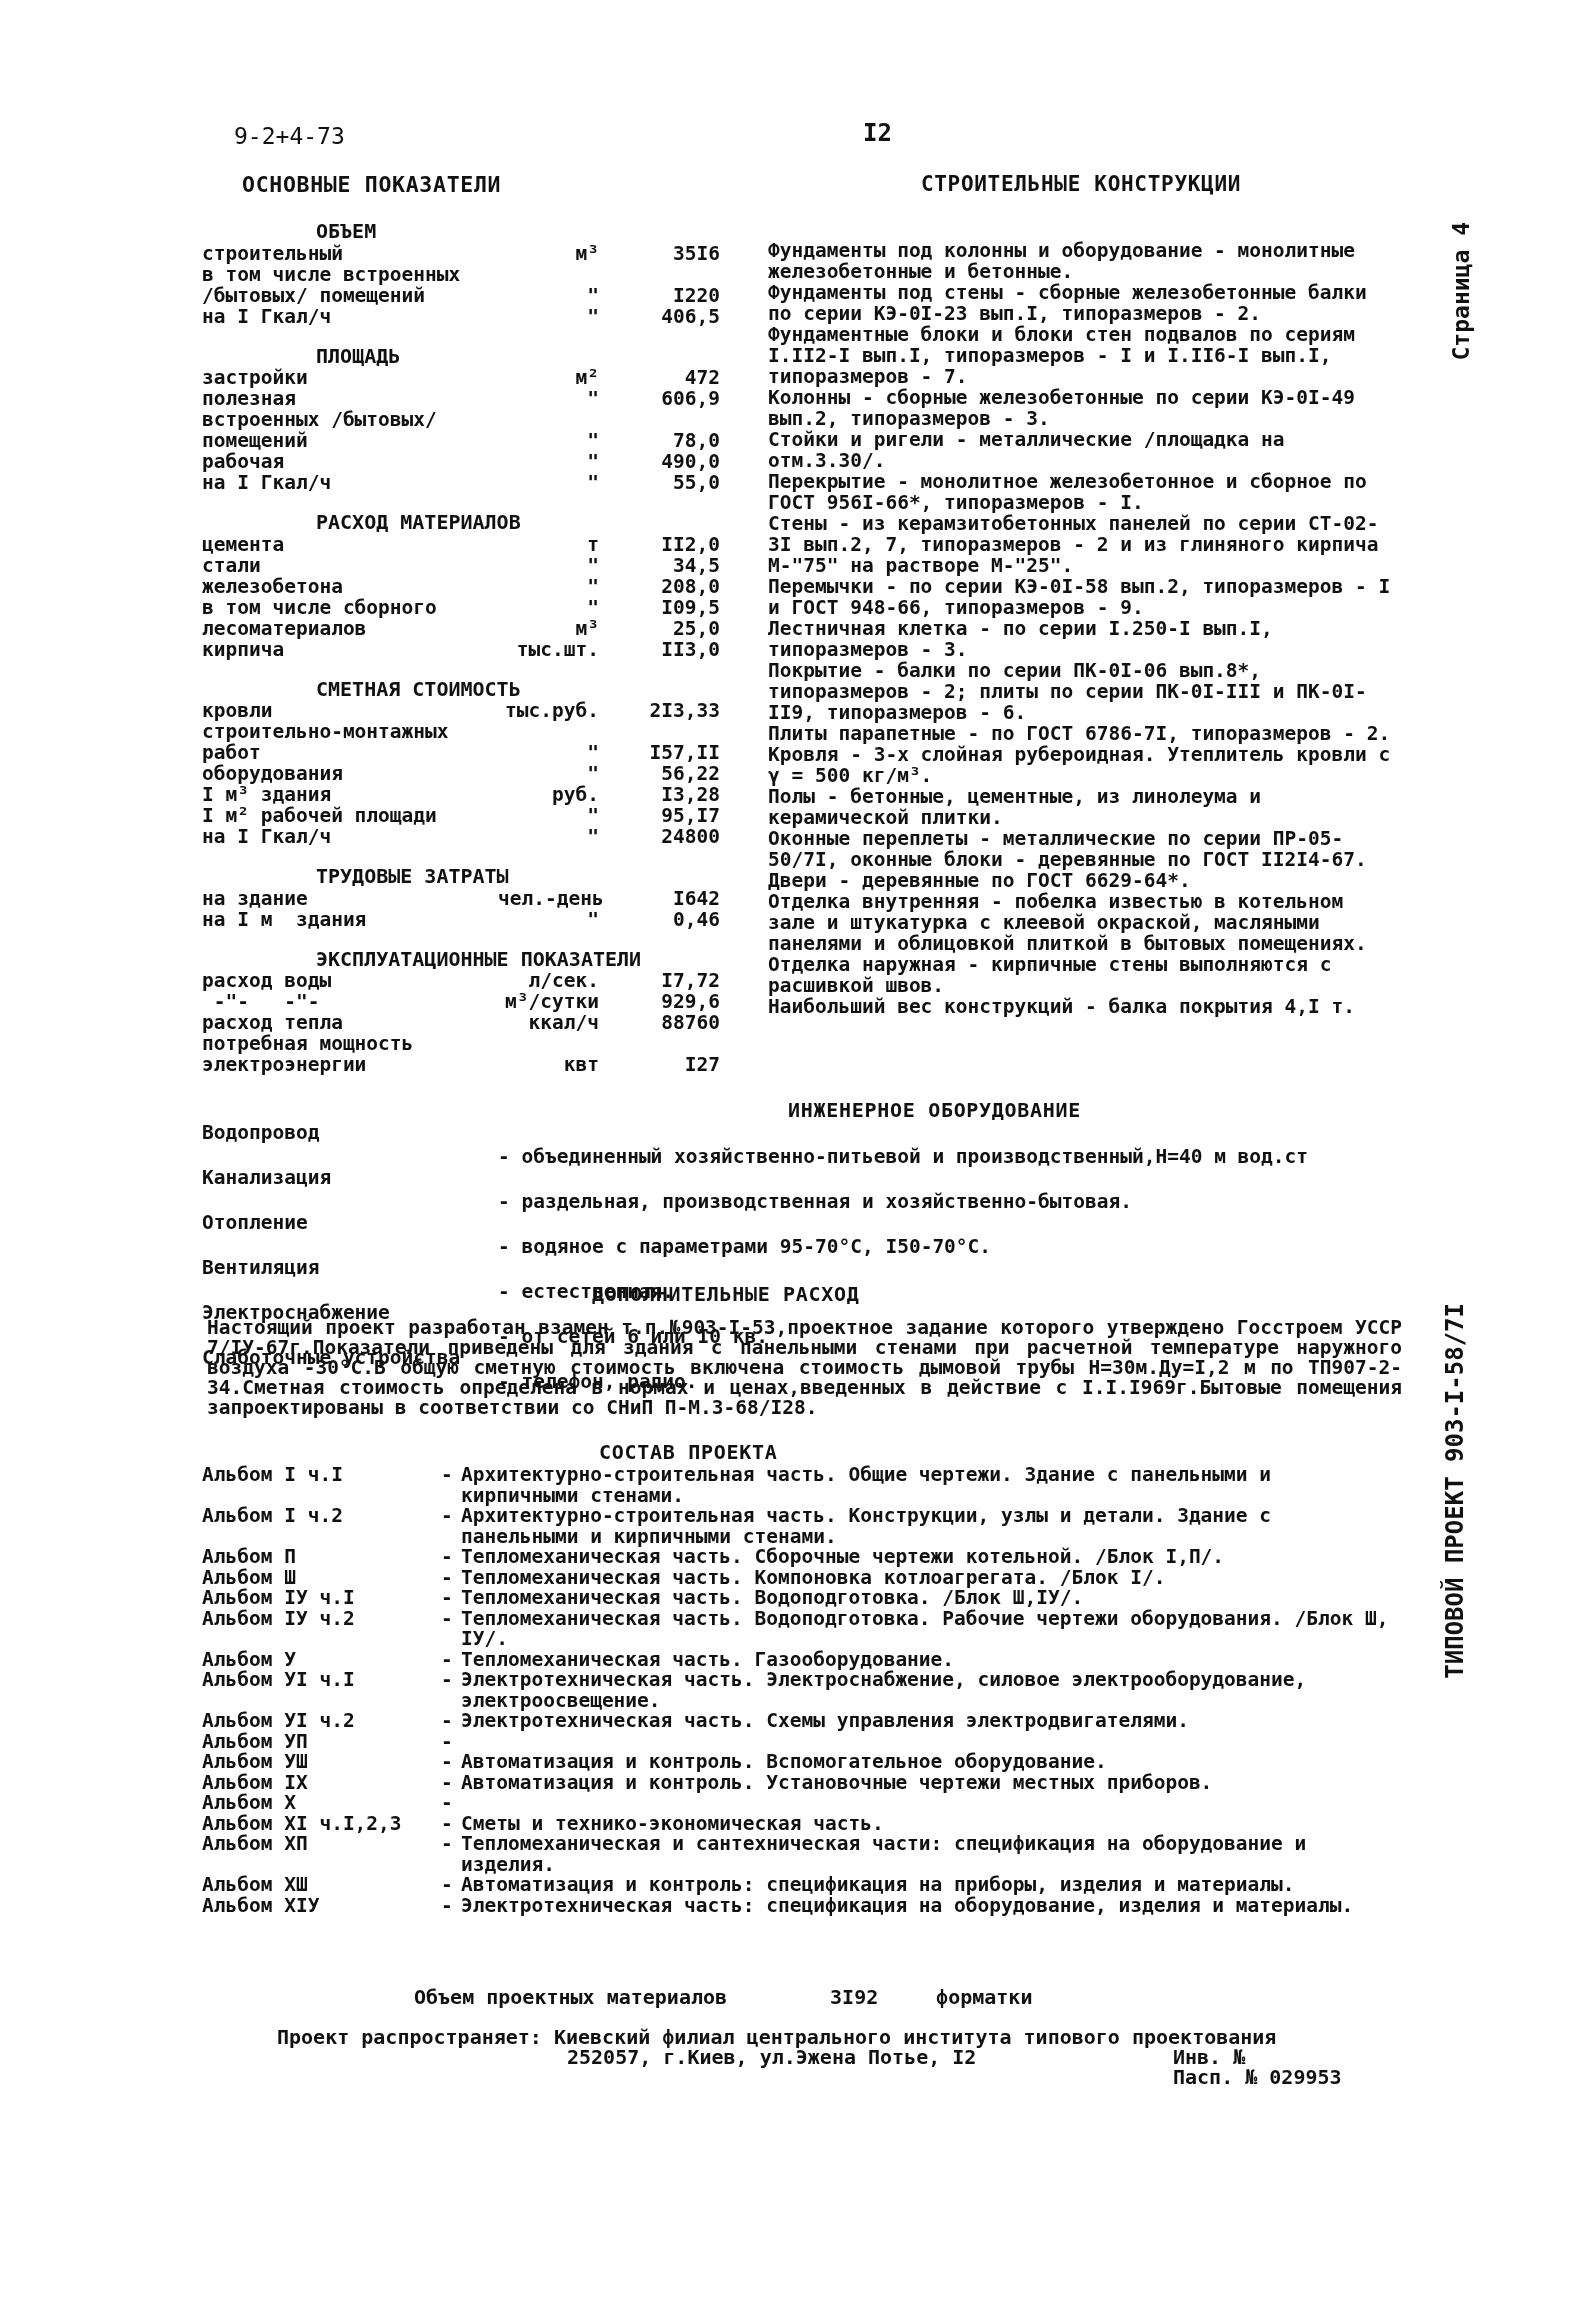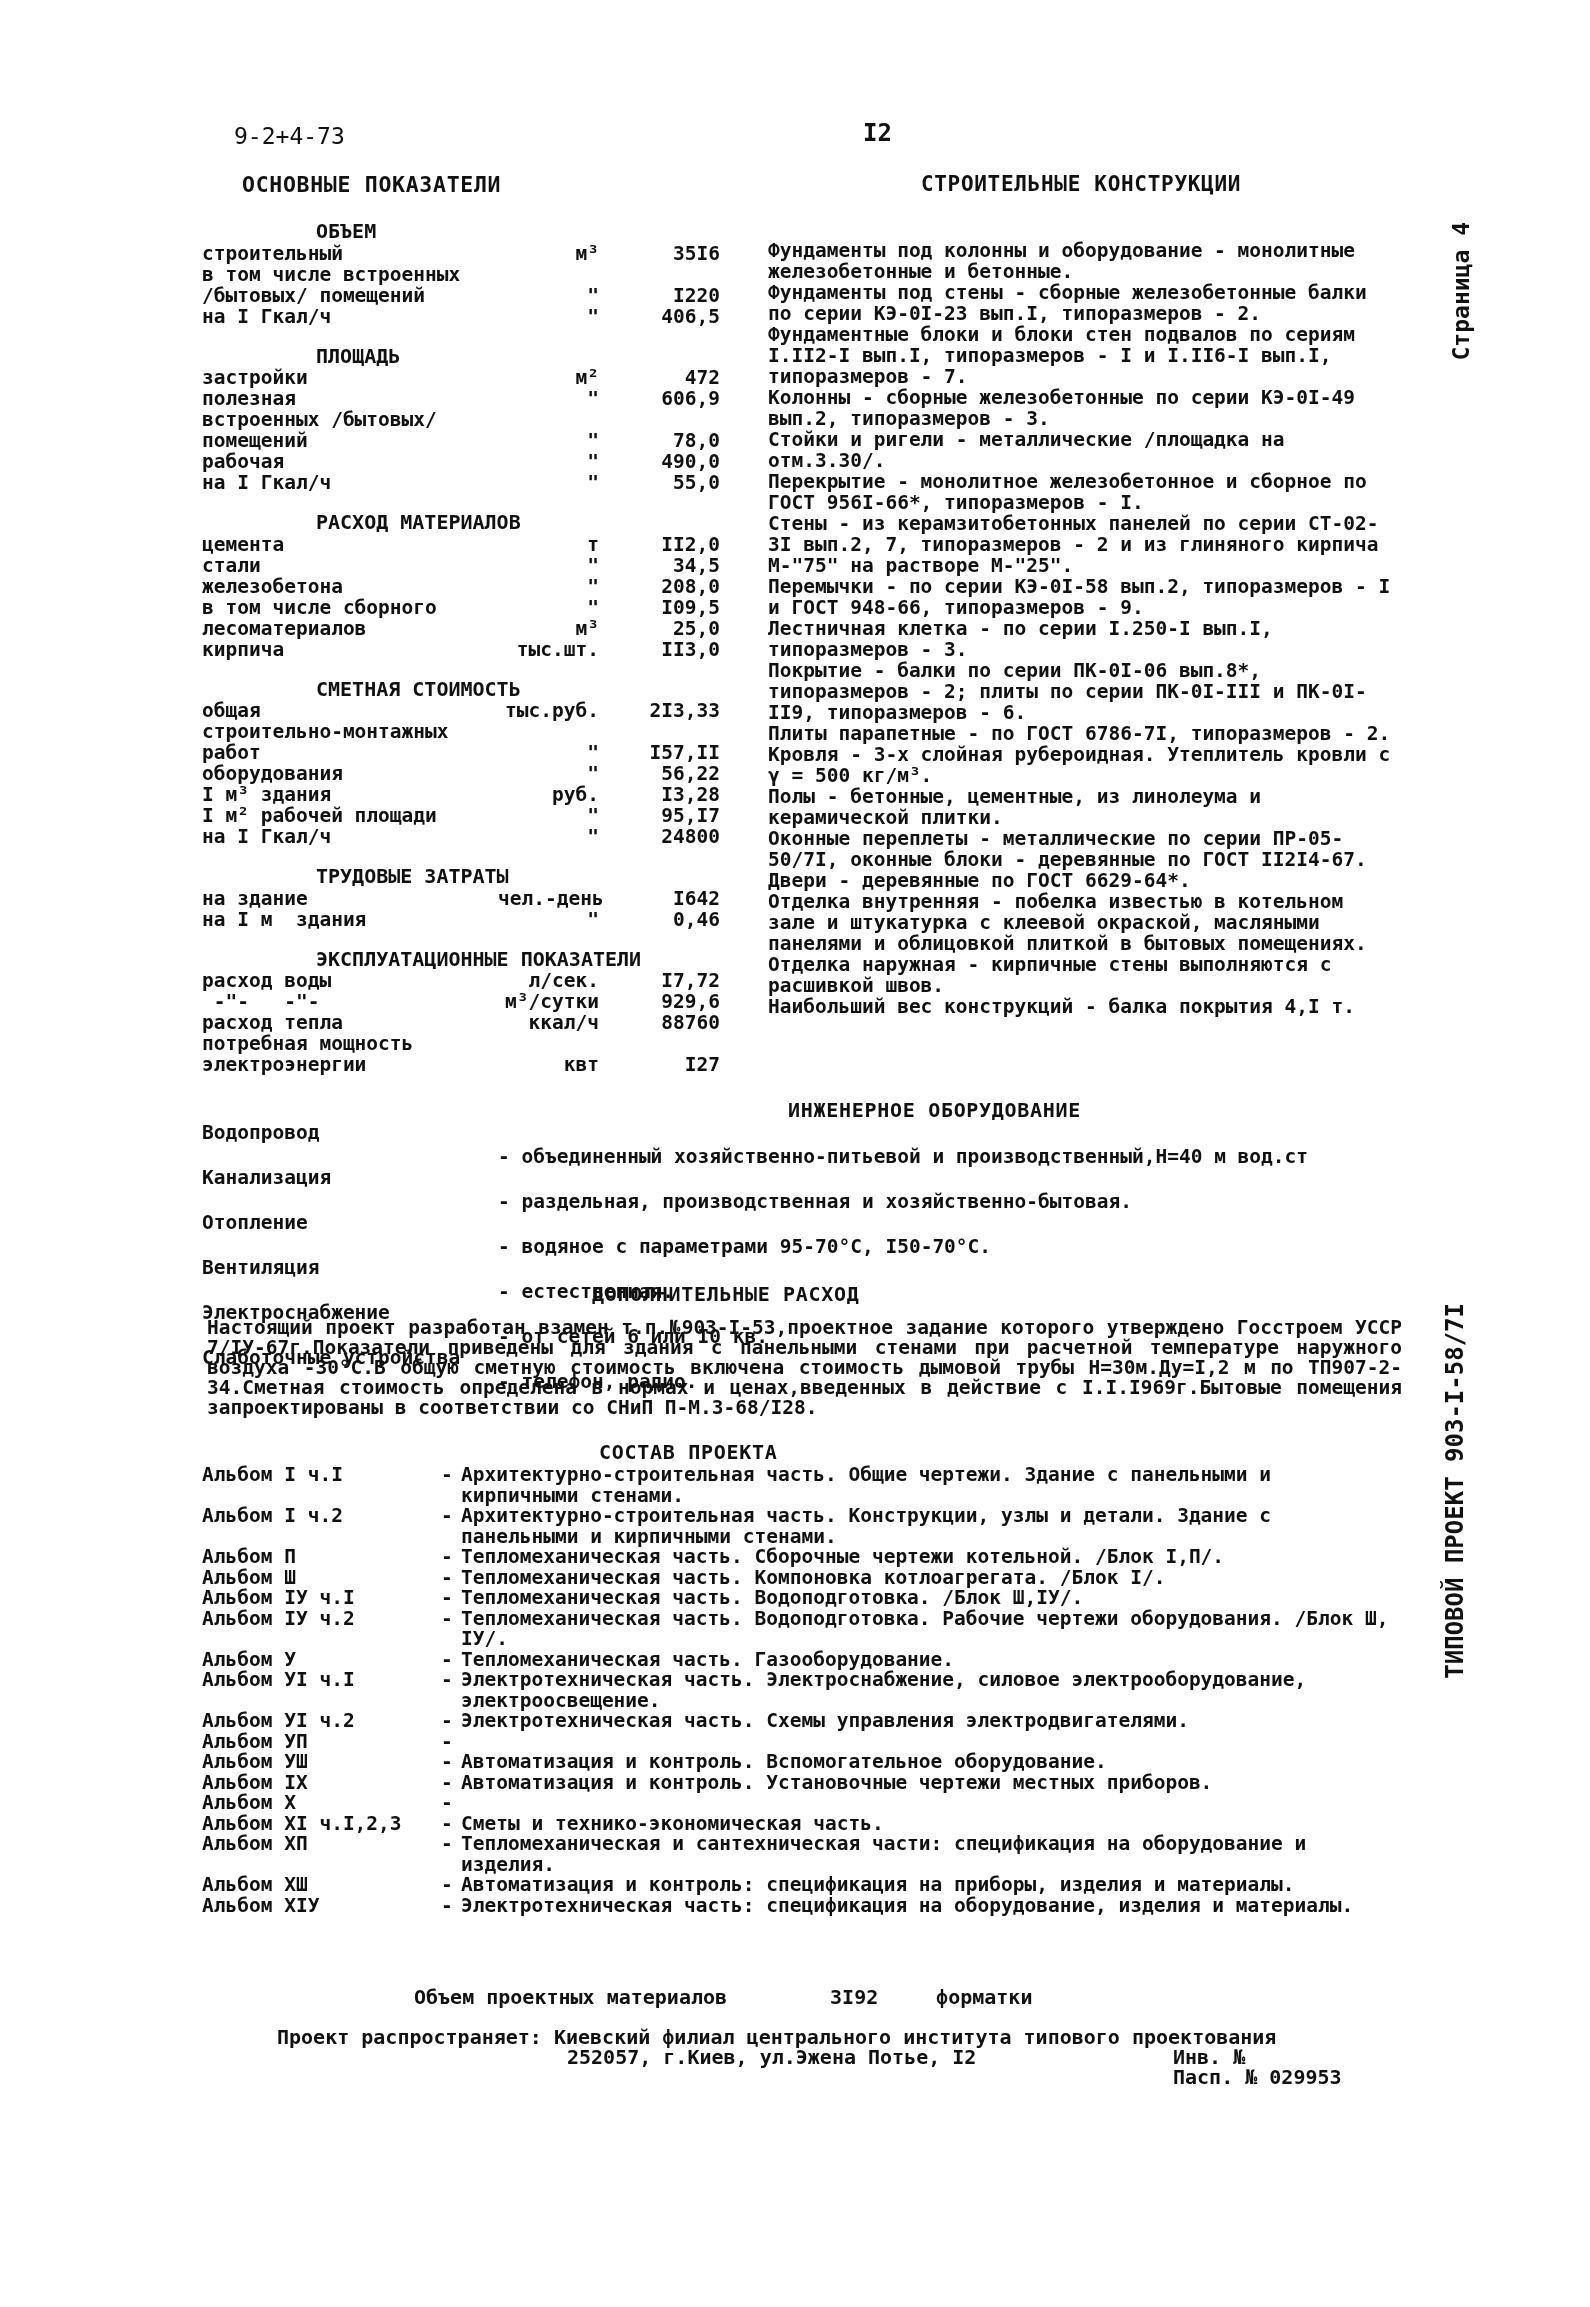--- a/index.html
+++ b/index.html
@@ -147,21 +147,21 @@
         </div>
         <div class="row">
           <span class="lbl">кирпича</span>
           <span class="unit">тыс.шт.</span>
           <span class="val">II3,0</span>
         </div>
       </div>
       <div class="group">
         <div class="gtitle">СМЕТНАЯ СТОИМОСТЬ</div>
         <div class="row">
-          <span class="lbl">общая</span>
+          <span class="lbl">кровли</span>
           <span class="unit">тыс.руб.</span>
           <span class="val">2I3,33</span>
         </div>
         <div class="row">
           <span class="lbl">строительно-монтажных</span>
           <span class="unit"></span>
           <span class="val"></span>
         </div>
         <div class="row">
           <span class="lbl">работ</span>

